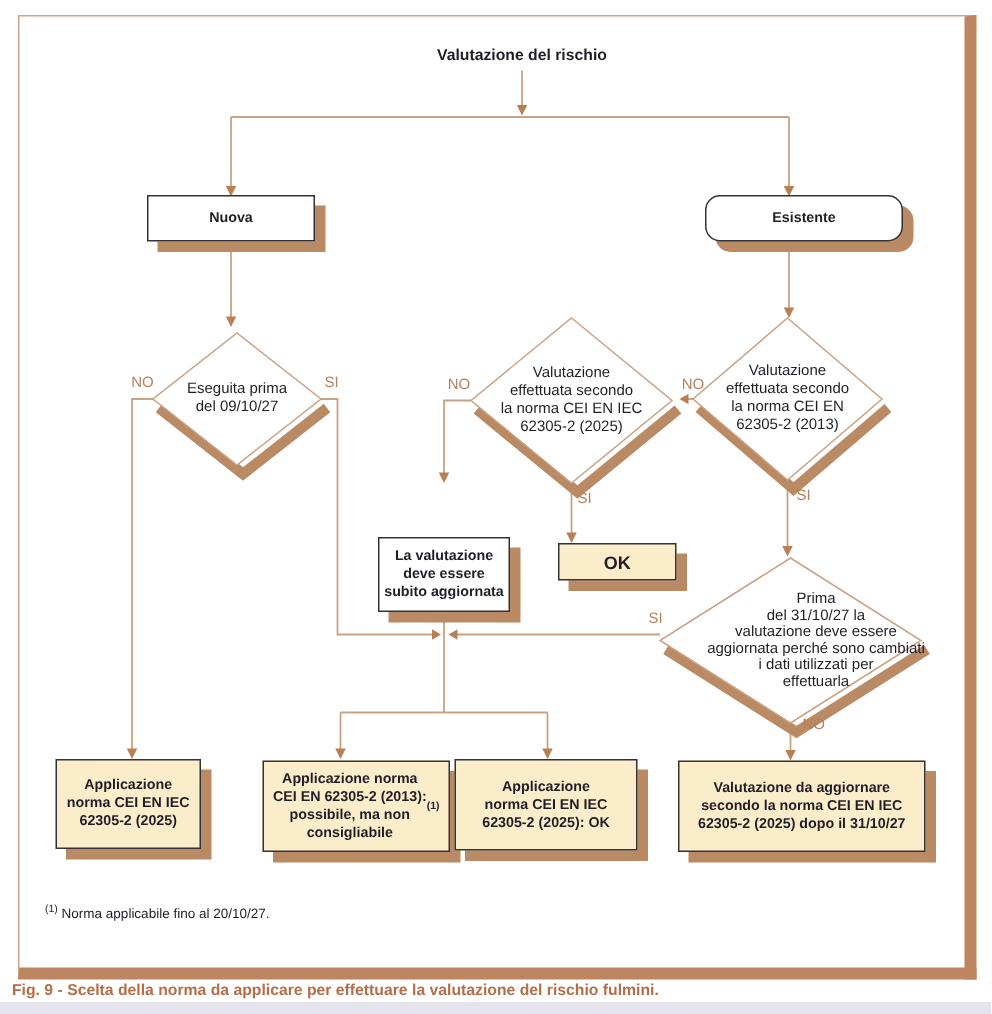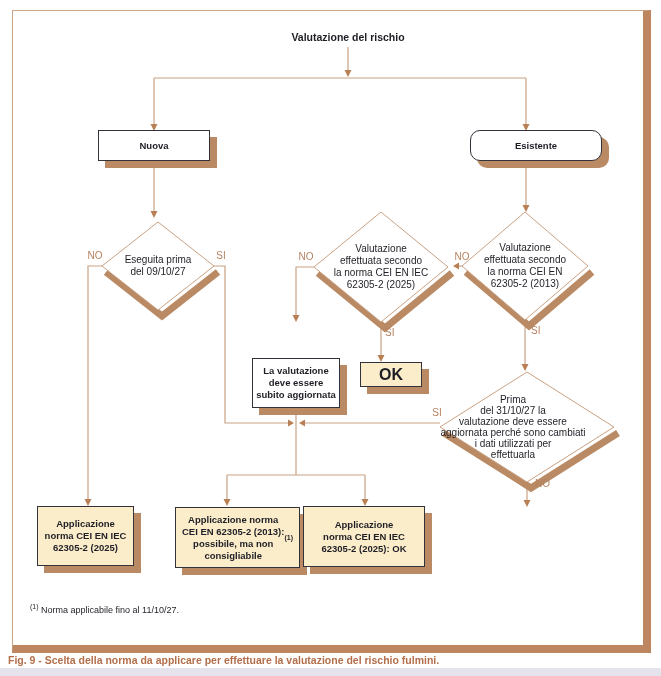--- a/index.html
+++ b/index.html
@@ -85,59 +85,62 @@
     </g>
   </svg>
 
   <div class="title" style="left:248px;top:31px;width:200px;position:absolute;">Valutazione del rischio</div>
 
   <div class="node white" style="left:98px;top:130px;width:112px;height:31px;">Nuova</div>
   <div class="node white" style="left:470px;top:130px;width:132px;height:31px;border-radius:10px;">Esistente</div>
   <div class="node white ml" style="left:252px;top:322px;width:88px;height:50px;margin-top:36px;">La valutazione
 deve essere
 subito aggiornata</div>
-  <div class="node cream" style="left:360px;top:362px;width:62px;height:25px;font-size:16px;">OK</div>
+  <div class="node cream" style="left:372px;top:362px;width:79px;height:25px;font-size:12px;">OK</div>
   <div class="node cream ml" style="left:37px;top:506px;width:97px;height:60px;">Applicazione
 norma CEI EN IEC
 62305-2 (2025)</div>
   <div class="node cream" style="left:163px;top:507px;width:125px;height:61px;margin-left:12px;">
       <span class="ml">Applicazione norma
 CEI EN 62305-2 (2013):
 possibile, ma non
 consigliabile </span>
       <sup>(1)</sup>
     </div>
   <div class="node cream ml" style="left:303px;top:506px;width:122px;height:61px;">Applicazione
 norma CEI EN IEC
 62305-2 (2025): OK</div>
+  <div class="node cream ml" style="left:452px;top:507px;width:165px;height:61px;">Valutazione da aggiornare
+secondo la norma CEI EN IEC
+62305-2 (2025) dopo il 31/10/27</div>
 
   <div class="dtext ml" style="left:98px;top:254px;width:120px;">Eseguita prima
 del 09/10/27</div>
   <div class="dtext ml" style="left:311px;top:243px;width:140px;">Valutazione
 effettuata secondo
 la norma CEI EN IEC
 62305-2 (2025)</div>
   <div class="dtext ml" style="left:455px;top:242px;width:140px;">Valutazione
 effettuata secondo
 la norma CEI EN
 62305-2 (2013)</div>
-  <div class="dtext ml" style="left:423px;top:394px;width:180px;line-height:11px;">Prima
+  <div class="dtext ml" style="left:454px;top:394px;width:180px;line-height:11px;">Prima
 del 31/10/27 la
 valutazione deve essere
 aggiornata perché sono cambiati
 i dati utilizzati per
 effettuarla</div>
 
   <div class="blabel" style="left:82px;top:250px;width:26px;">NO</div>
   <div class="blabel" style="left:210px;top:250px;width:22px;">SI</div>
   <div class="blabel" style="left:294px;top:251px;width:24px;">NO</div>
   <div class="blabel" style="left:385px;top:327px;width:20px;text-align:left;">SI</div>
   <div class="blabel" style="left:450px;top:251px;width:24px;">NO</div>
   <div class="blabel" style="left:531px;top:325px;width:20px;text-align:left;">SI</div>
   <div class="blabel" style="left:426px;top:407px;width:22px;">SI</div>
   <div class="blabel" style="left:535px;top:478px;width:24px;text-align:left;">NO</div>
 
-  <div class="footnote" style="left:30px;top:603px;"><sup>(1)</sup><span> Norma applicabile fino al 11/10/27.</span></div>
+  <div class="footnote" style="left:30px;top:603px;"><sup>(1)</sup><span> Norma applicabile fino al 20/10/27.</span></div>
 
   <div class="caption" style="left:8px;top:654px;width:648px;">Fig. 9 - Scelta della norma da applicare per effettuare la valutazione del rischio fulmini.</div>
 
   <div class="strip"></div>
 </div>
 
 </body></html>

